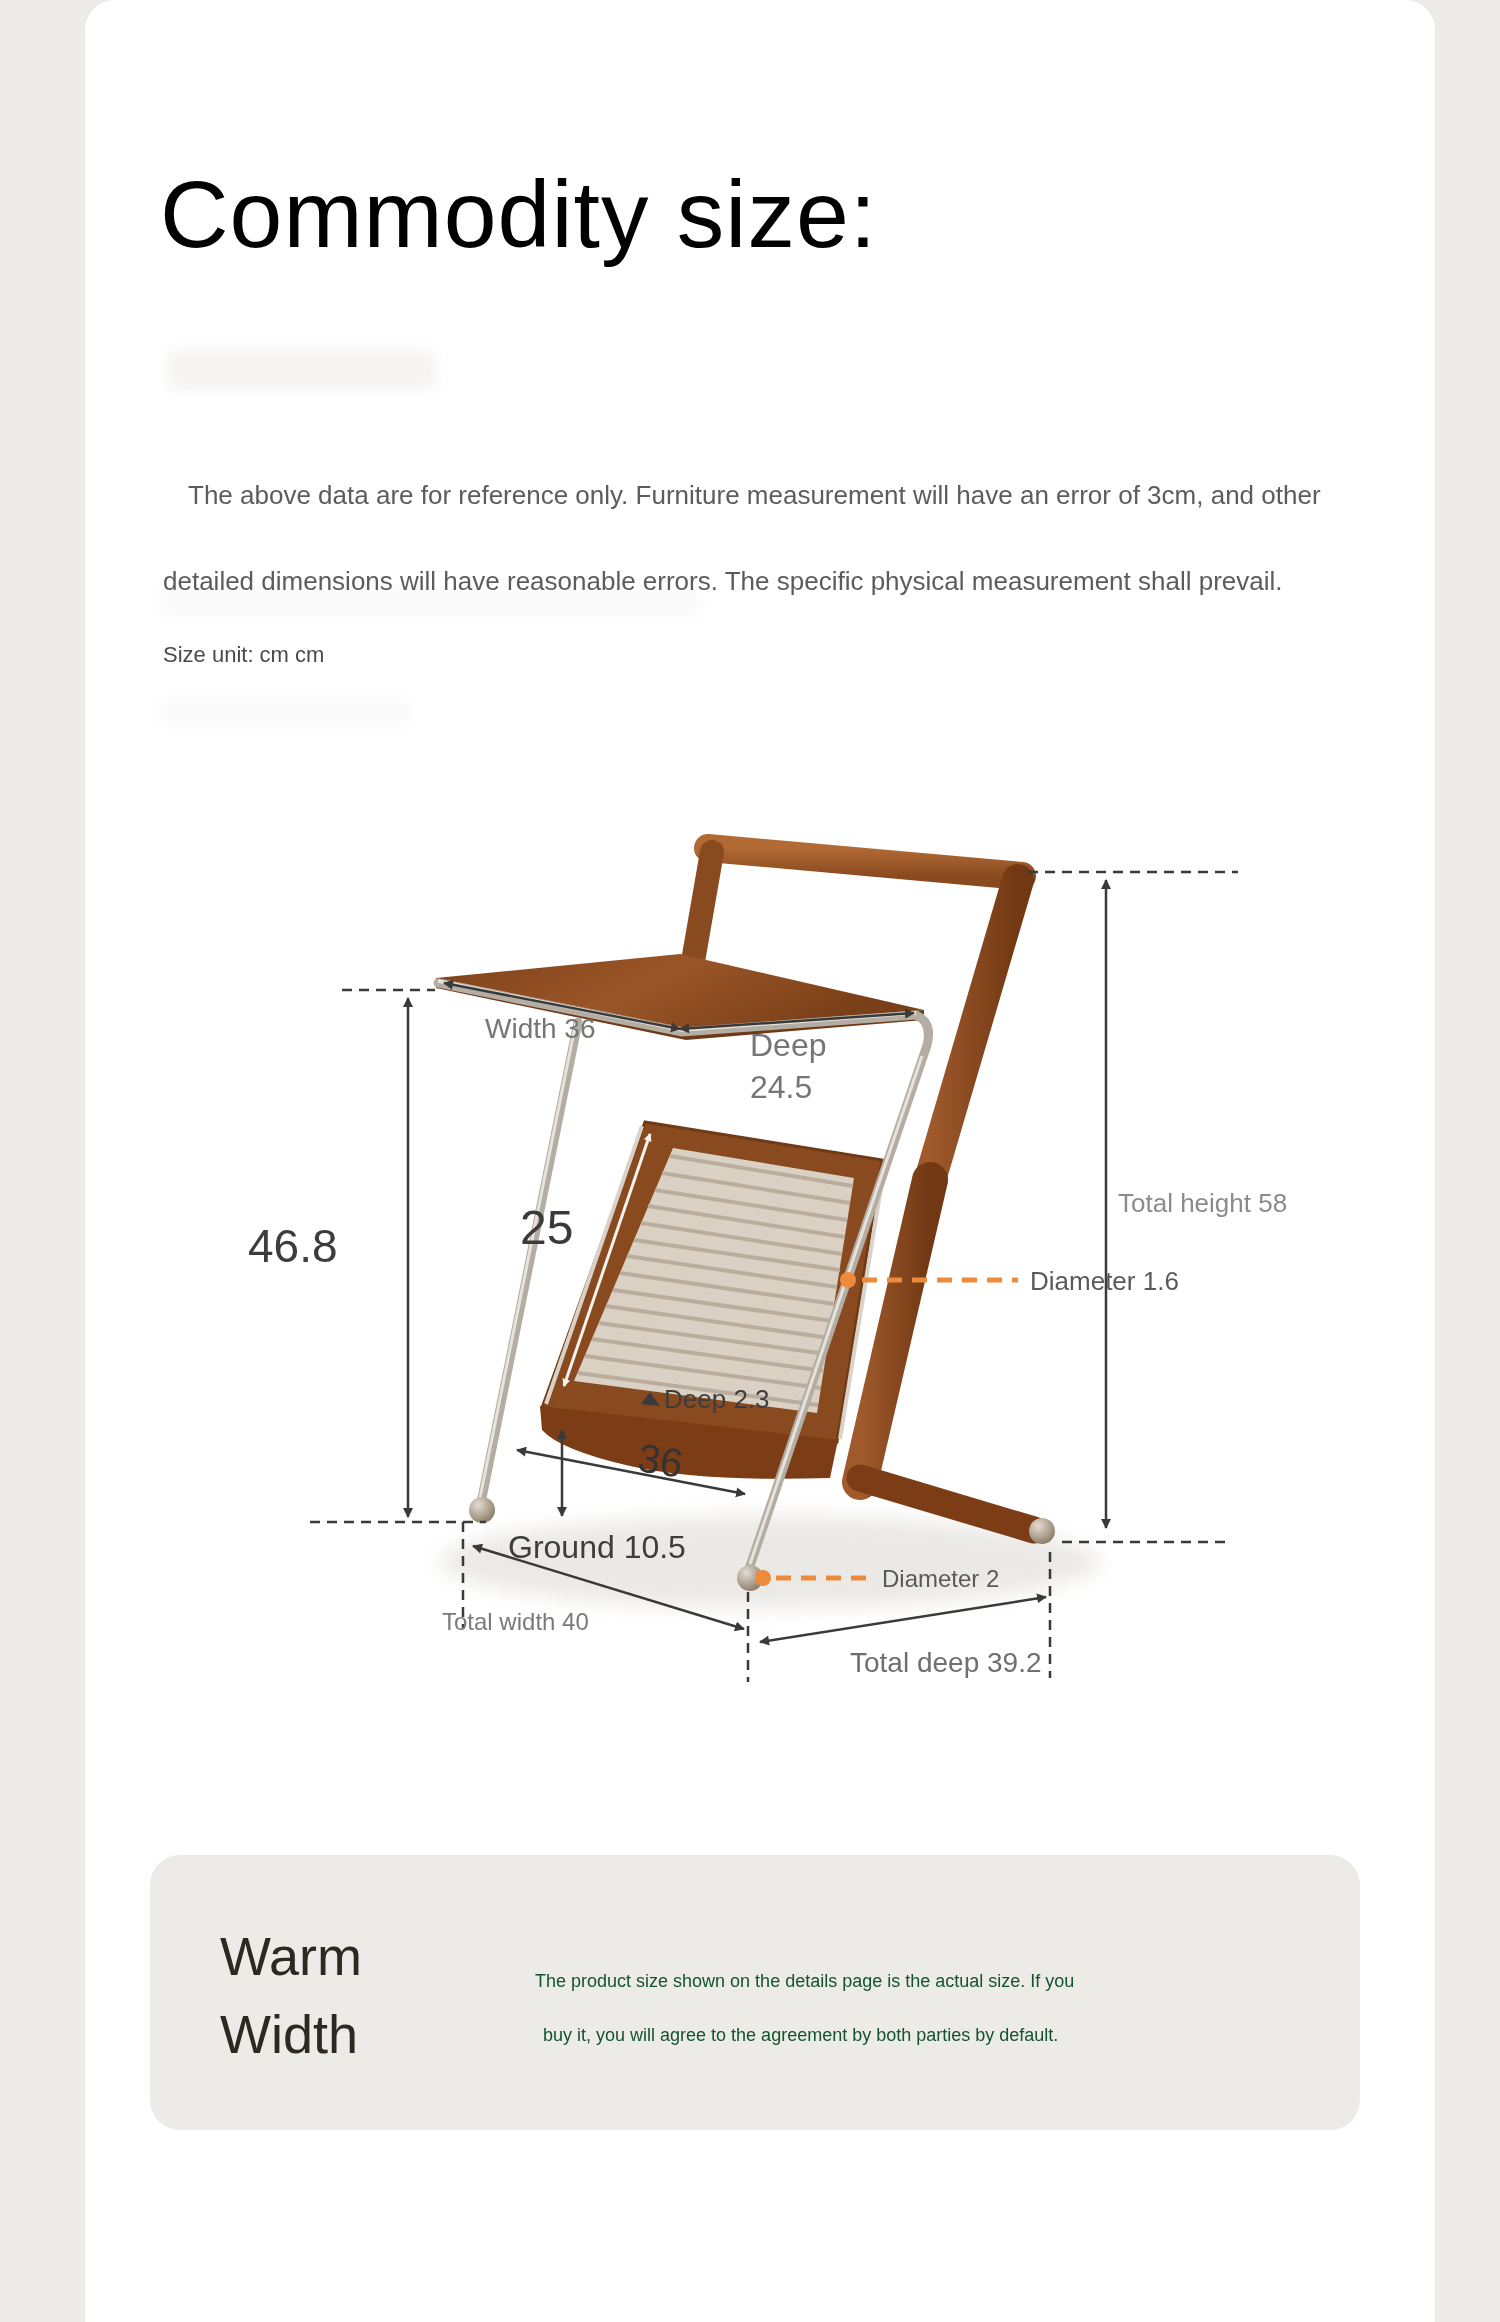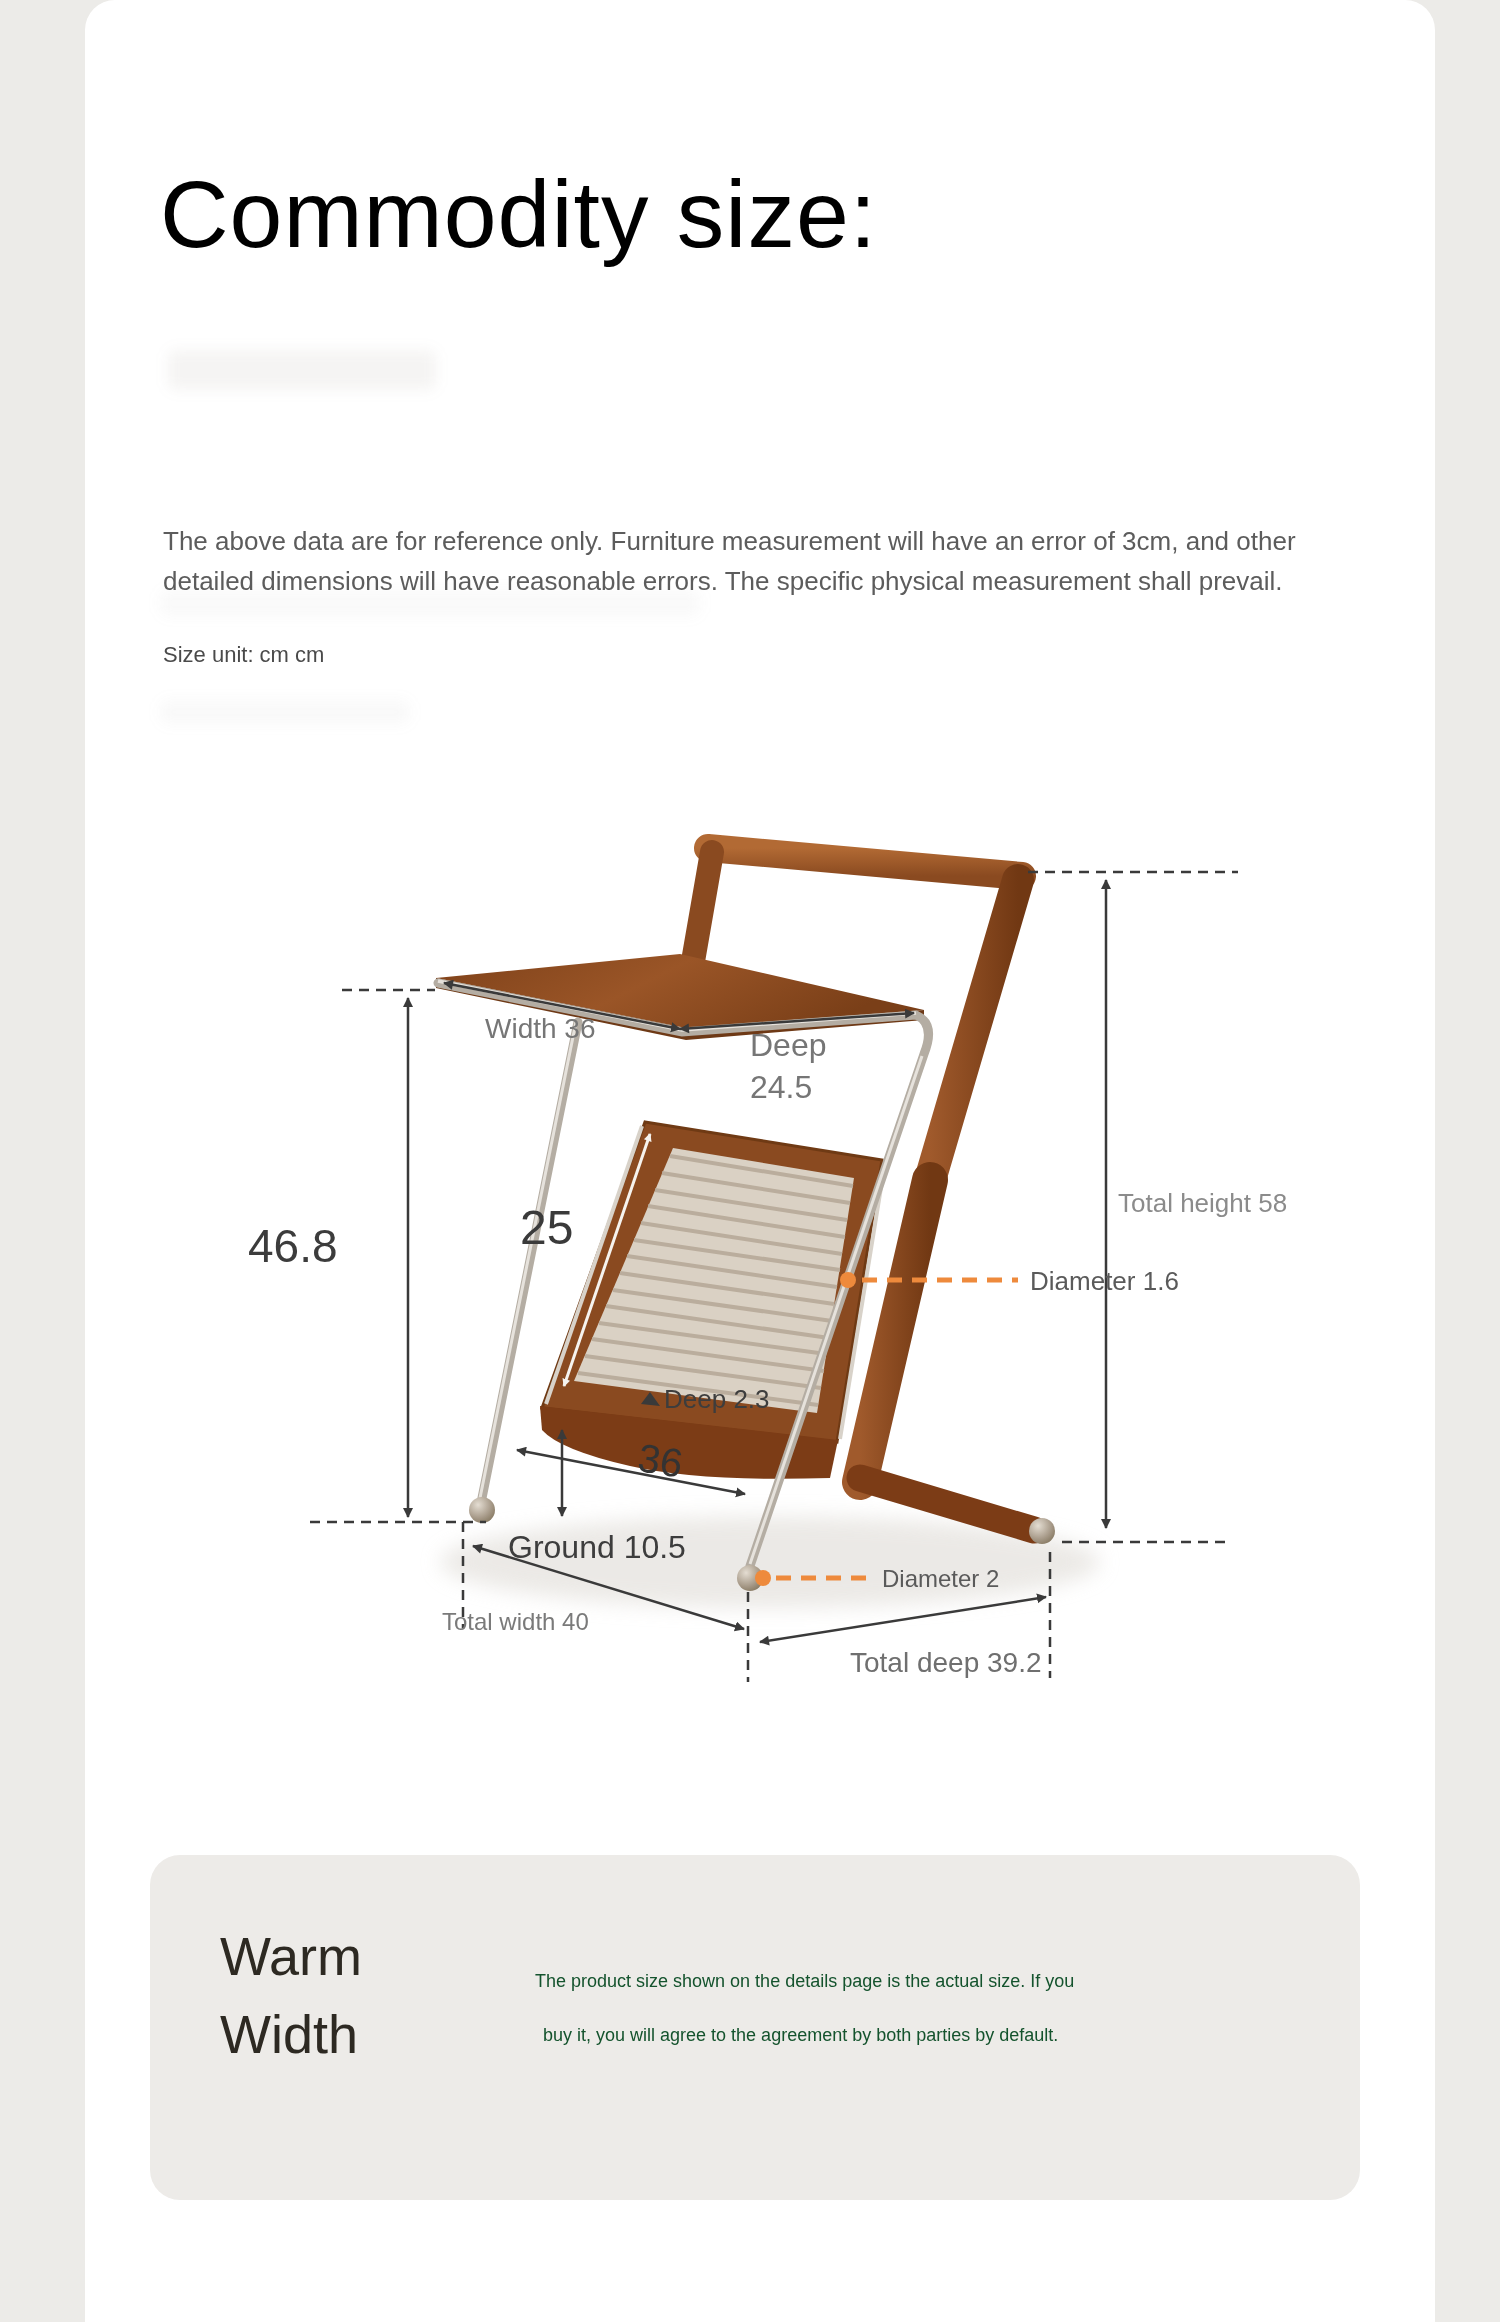--- a/index.html
+++ b/index.html
@@ -19,31 +19,31 @@
     white-space:nowrap;
   }
   .ghost{position:absolute;filter:blur(7px);border-radius:8px;}
   .ghost-1{left:168px;top:350px;width:268px;height:40px;background:rgba(120,102,88,0.07);}
   .ghost-2{left:160px;top:590px;width:540px;height:26px;background:rgba(140,140,140,0.05);}
   .ghost-3{left:160px;top:700px;width:250px;height:24px;background:rgba(140,140,140,0.05);}
   .disclaimer{
     position:absolute;left:163px;
     font-size:26px;color:#5c5c5c;white-space:nowrap;
   }
-  .disc-1{top:526px;}
+  .disc-1{top:480px;margin-left:25px;}
   .disc-2{top:566px;}
   .size-unit{
     position:absolute;left:163px;top:642px;
     font-size:22px;color:#4a4a4a;white-space:nowrap;
   }
   .figure-wrap{
     position:absolute;left:230px;top:830px;width:1060px;height:860px;
   }
   .warm-box{
-    position:absolute;left:150px;top:1855px;width:1210px;height:345px;
+    position:absolute;left:150px;top:1855px;width:1210px;height:275px;
     background:#edebe8;border-radius:30px;
   }
   .warm-heading{
     position:absolute;left:70px;top:62px;
     font-size:54px;line-height:78px;color:#2d2922;
   }
   .warm-line{white-space:nowrap;}
   .tip-text{
     position:absolute;left:385px;font-size:18px;color:#14532d;white-space:nowrap;
   }

